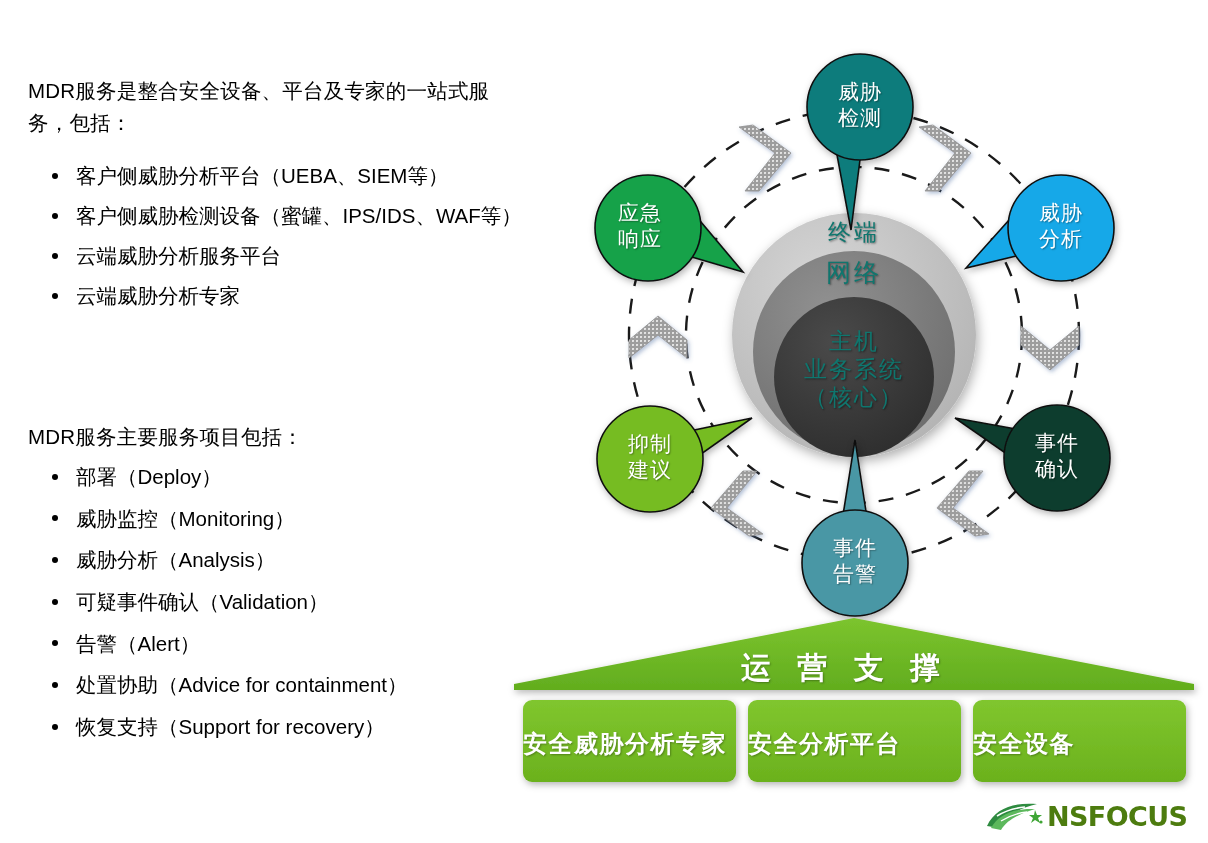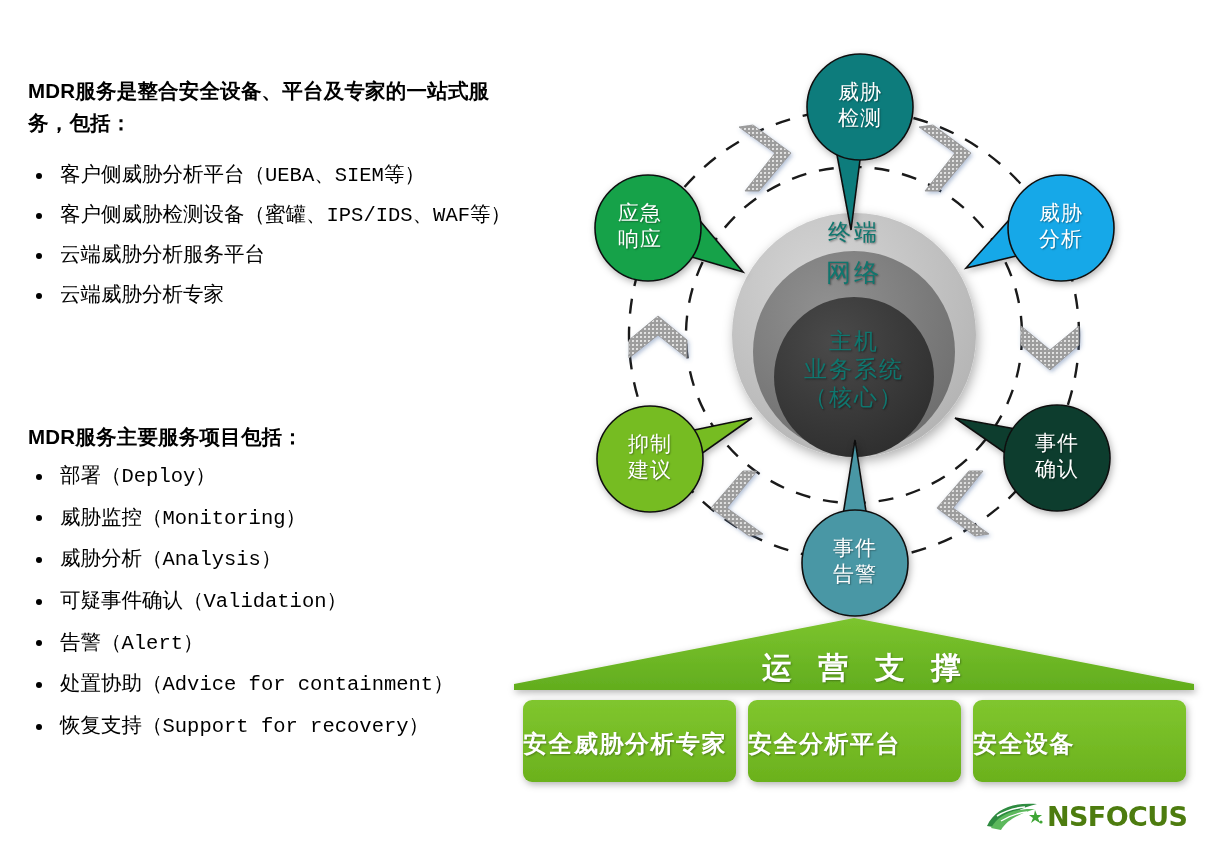--- a/index.html
+++ b/index.html
@@ -7,27 +7,27 @@
     width:1208px;height:843px;position:relative;overflow:hidden;
     font-family:"Liberation Sans","DejaVu Sans",sans-serif;
     color:#000000;
   }
 
   
   #left-column{position:absolute;left:0;top:0;width:540px;height:843px;}
 
   .heading{
     position:absolute;left:28px;
-    font-size:20.5px;font-weight:bold;line-height:1.55;
+    font-size:20.5px;font-weight:normal;line-height:1.55;
     letter-spacing:0.2px;color:#000;
   }
   #heading-one{top:75px;width:500px;}
   #heading-two{top:421px;width:500px;}
 
-  .bullet-list{position:absolute;left:28px;width:500px;margin:0;padding:0;list-style:none;font-family:Liberation Mono, monospace;}
+  .bullet-list{position:absolute;left:44px;width:500px;margin:0;padding:0;list-style:none;}
   #list-one{top:160px;}
   #list-two{top:461px;}
 
   .bullet-item{
     position:relative;padding-left:32px;
     font-size:20.5px;line-height:1.52;color:#000;
     margin-bottom:9px;
   }
   #list-two .bullet-item{margin-bottom:10.5px;}
   .bullet-item .dot{
@@ -271,21 +271,21 @@
   <div class="bubble-label" style="left:100px;top:431px;width:100px;">
     <div>抑制</div>
     <div>建议</div>
   </div>
 
   <div class="bubble-label" style="left:90px;top:200px;width:100px;">
     <div>应急</div>
     <div>响应</div>
   </div>
 
-  <div id="roof-label" style="left:216px;top:648px;width:300px;">运 营 支 撑</div>
+  <div id="roof-label" style="left:195px;top:648px;width:300px;">运 营 支 撑</div>
 
   <div class="foot-label" style="left:23px;top:728px;width:213px;">安全威胁分析专家</div>
   <div class="foot-label" style="left:248px;top:728px;width:213px;">安全分析平台</div>
   <div class="foot-label" style="left:473px;top:728px;width:238px;">安全设备</div>
 </div>
 
 <div id="logo">
   <svg width="60" height="34" viewBox="0 0 60 34" style="position:absolute;left:0;top:2px;">
     <path d="M2,26 C10,8 30,2 52,4 C36,8 22,14 14,28 Z" fill="#2e8b40"></path>
     <path d="M6,28 C14,14 30,8 50,9 C34,14 22,20 16,30 Z" fill="#5cb85c"></path>

